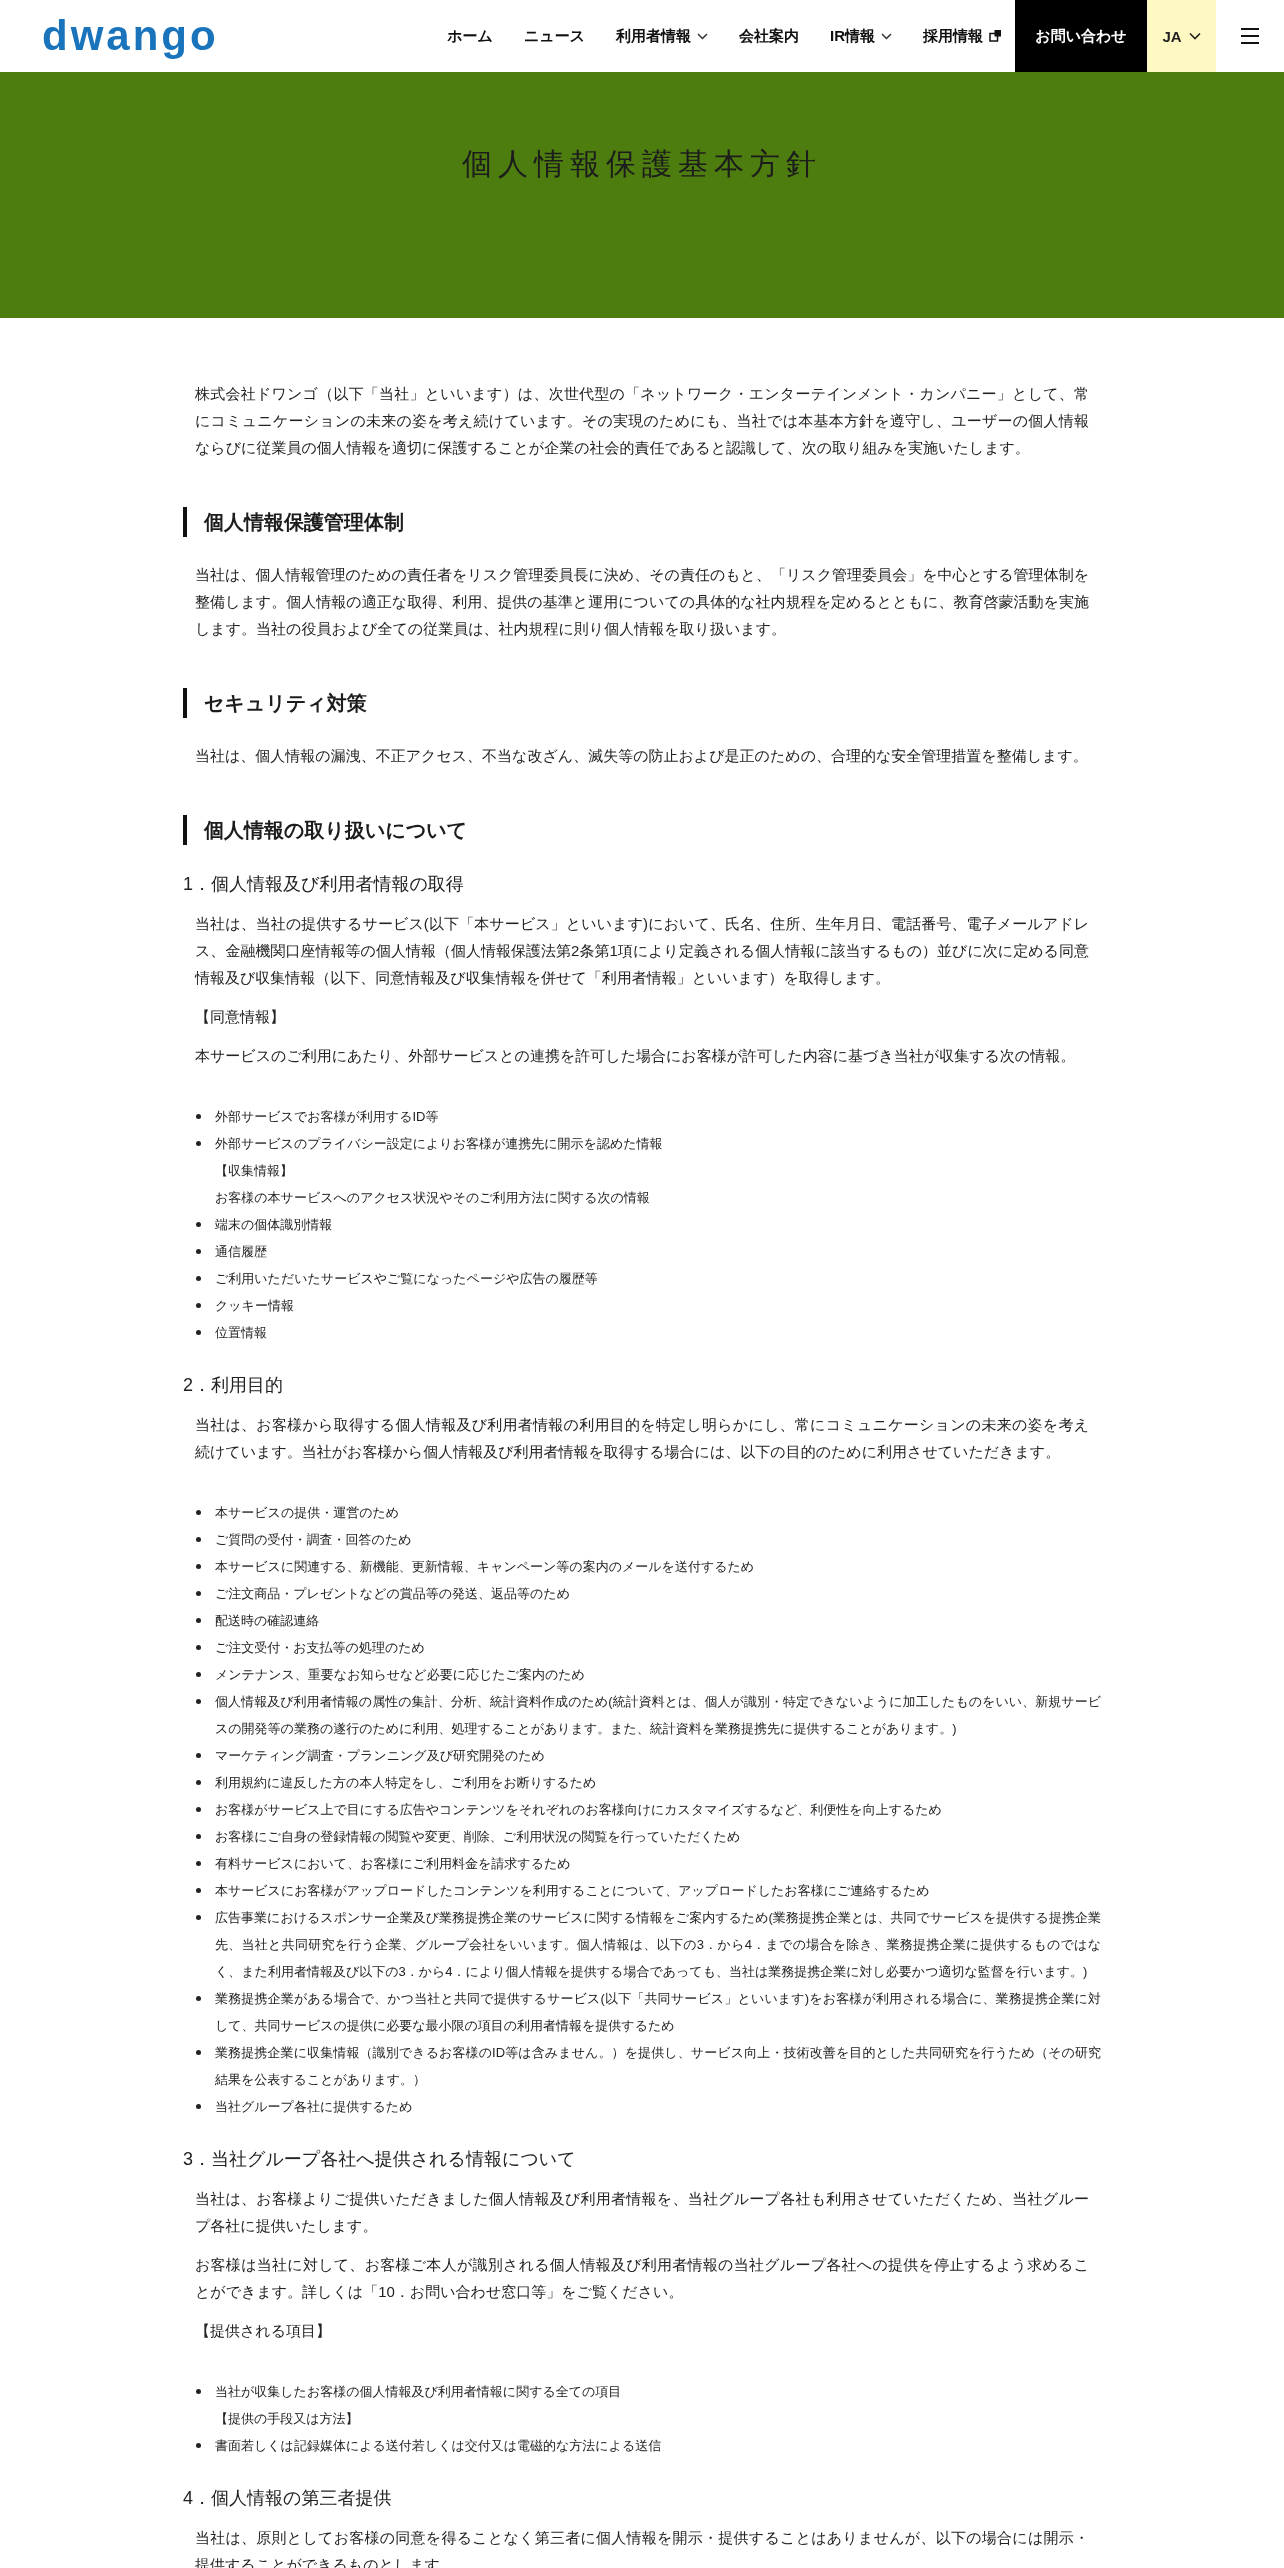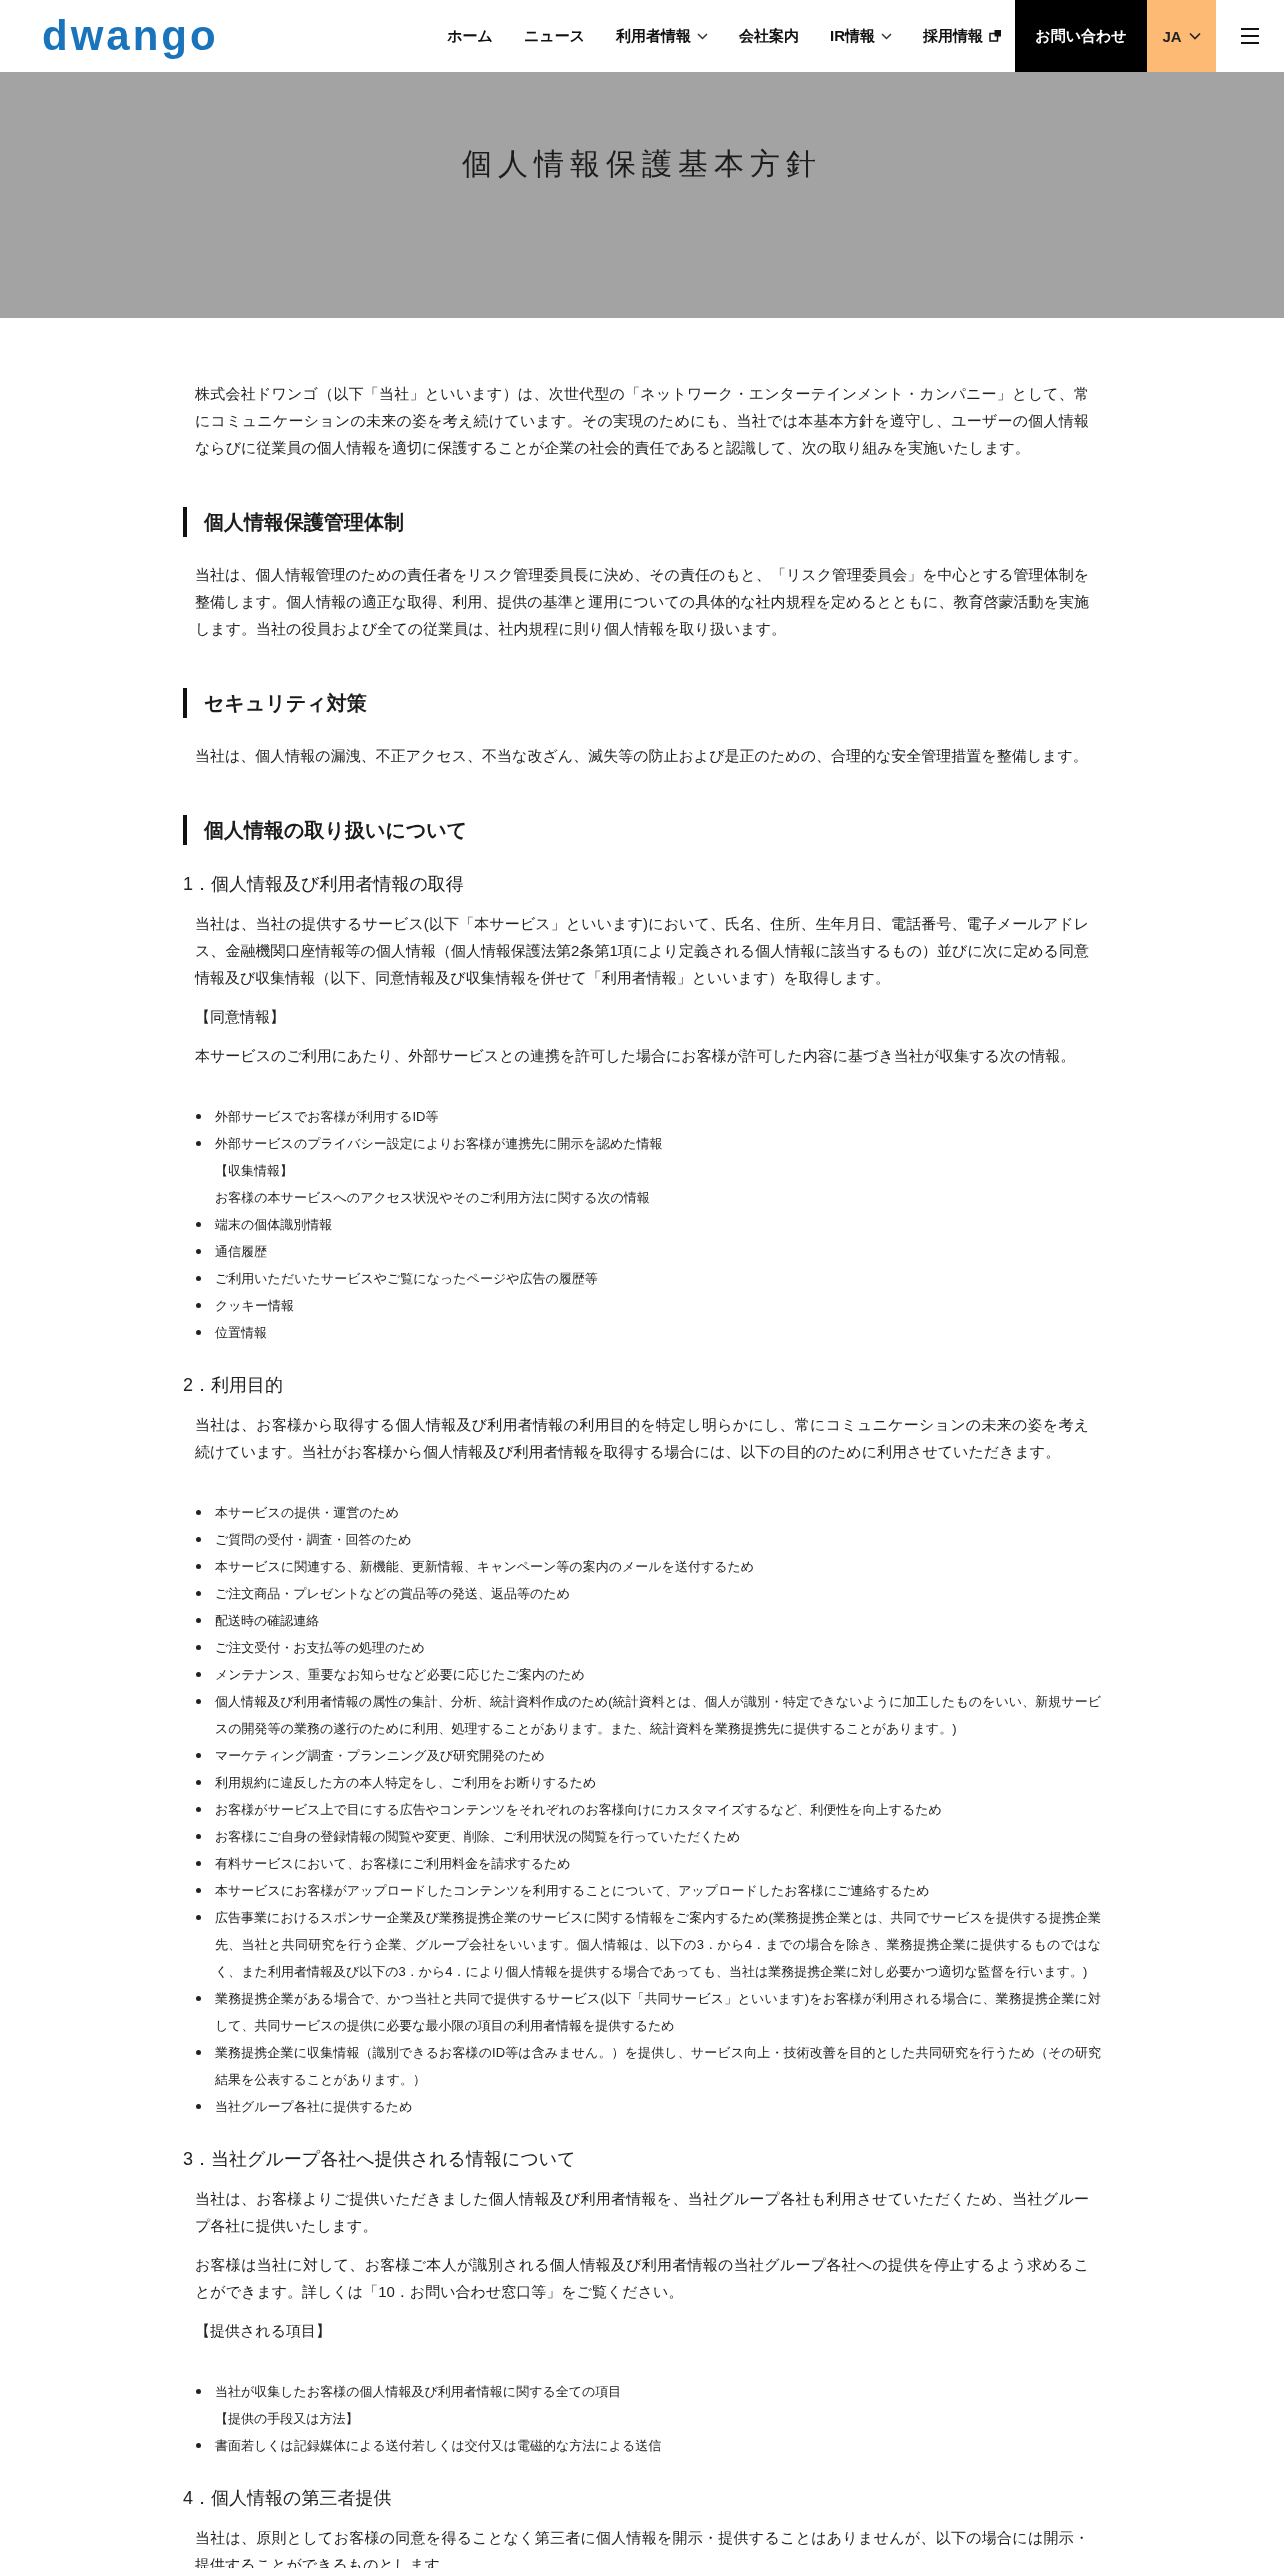--- a/index.html
+++ b/index.html
@@ -18,29 +18,29 @@
   .nav-item{
     display:flex;align-items:center;gap:6px;
     font-size:15px;font-weight:600;color:#111;cursor:pointer;white-space:nowrap;
   }
   .contact-btn{
     width:132px;height:72px;margin-left:14px;background:#000;color:#fff;
     font-size:15px;font-weight:600;display:flex;align-items:center;justify-content:center;
     cursor:pointer;white-space:nowrap;
   }
   .lang{
-    width:69px;height:72px;background:#fdba74;display:flex;align-items:center;
+    width:69px;height:72px;background:#fef9c3;display:flex;align-items:center;
     justify-content:center;gap:7px;font-size:15px;font-weight:700;cursor:pointer;
   }
   .hamburger{
     margin:0 25px;width:18px;display:flex;flex-direction:column;gap:5px;cursor:pointer;
   }
   .hamburger .bar{height:2px;background:#111;width:100%;}
   
-  .hero{height:246px;background:#a3a3a3;text-align:center;}
+  .hero{height:246px;background:#4d7c0f;text-align:center;}
   .hero h1{
     margin:0;padding-top:72px;font-size:30px;font-weight:400;color:#1c1c1c;
     letter-spacing:6px;
   }
   
   main{width:918px;margin:62px auto 0;}
   p{margin:12px;font-size:15px;line-height:27px;text-align:justify;}
   h2{
     font-size:20px;line-height:30px;font-weight:700;color:#1c1c1c;
     border-left:4px solid #111;padding-left:17px;margin:46px 0 24px;

